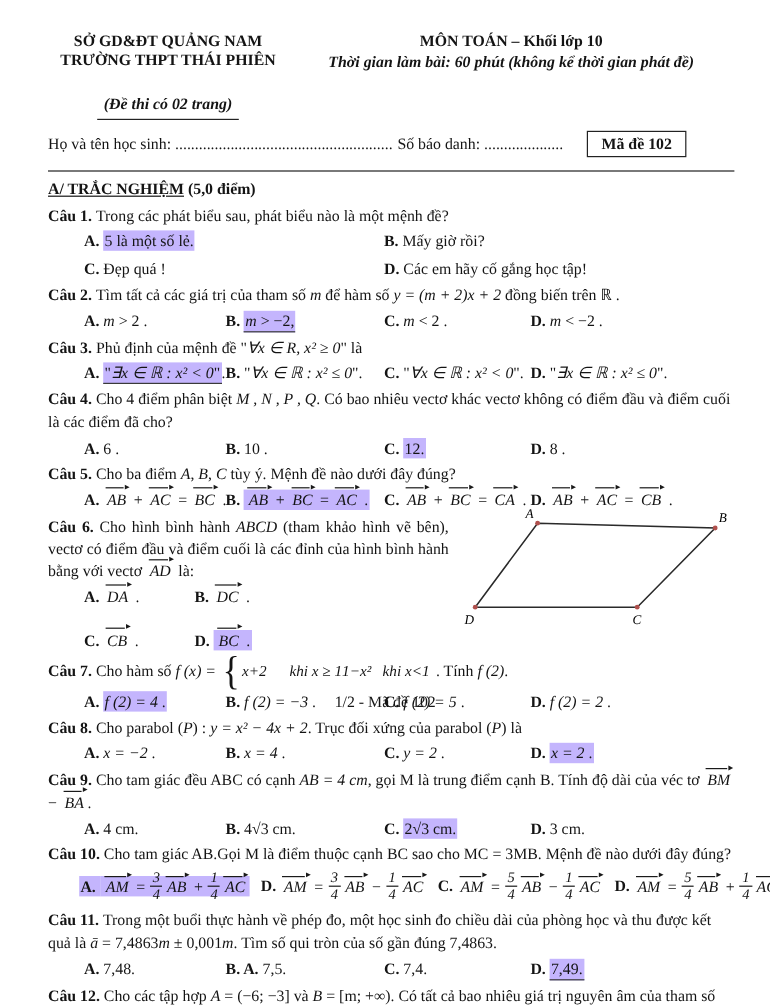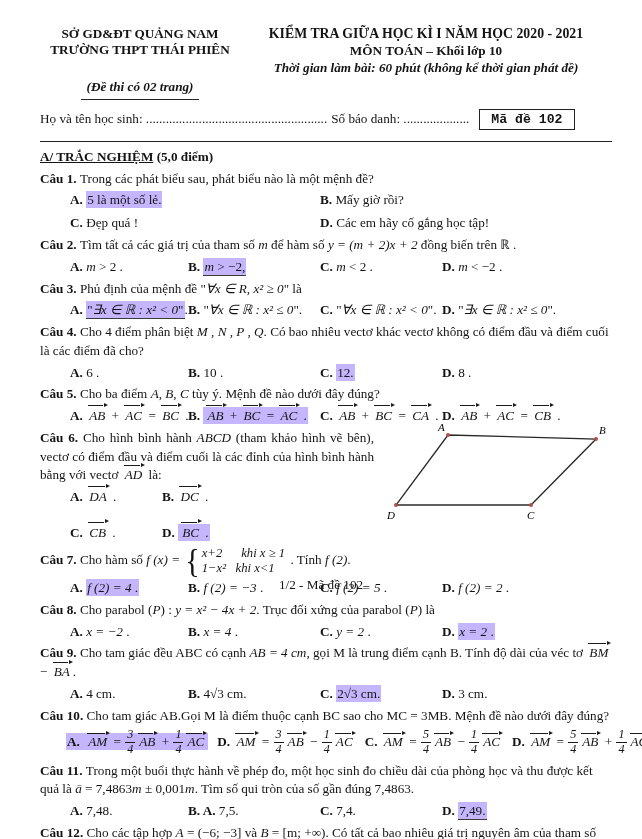--- a/index.html
+++ b/index.html
@@ -9,21 +9,21 @@
   
   .hdr{display:flex;}
   .hdr-left{width:200px;text-align:center;font-weight:bold;line-height:1.18;}
   .hdr-left .plain{margin-top:22px;font-weight:bold;font-style:italic;}
   .short-rule{width:118px;margin:4px auto 0;border-top:1.4px solid #222;}
   .hdr-right{flex:1;text-align:center;font-weight:bold;line-height:1.2;}
   .hdr-right .t1{font-size:13.8px;}
   .hdr-right .t3{font-style:italic;margin-top:2px;}
 
   .student-line{display:flex;align-items:center;margin-top:9px;}
-  .code-box{border:1.7px solid #222;padding:2px 11px;font-weight:bold;margin-left:10px;white-space:nowrap;font-family:Liberation Mono, monospace;}
+  .code-box{border:1.7px solid #222;padding:2px 11px;font-weight:bold;margin-left:20px;white-space:nowrap;}
   .rule-full{border:none;border-top:1.6px solid #222;margin:11px 0 7px;}
 
   .section-head{font-weight:bold;margin:2px 0 5px;}
   .u{text-decoration:underline;}
 
   
   .question{margin:1px 0 2px;position:relative;}
   .qtext{line-height:1.42;}
   .qtext.narrow{width:334px;text-align:justify;}
   .qnum{font-weight:bold;}
@@ -44,41 +44,40 @@
   .vec::after{content:'';position:absolute;right:-2px;top:-3.5px;border-top:2.5px solid transparent;border-bottom:2.5px solid transparent;border-left:4.5px solid #1a1a1a;}
 
   
   .frac{display:inline-flex;flex-direction:column;vertical-align:middle;text-align:center;font-style:italic;line-height:1.08;font-size:0.92em;margin:0 1px;position:relative;top:-1px;}
   .frac .fn{border-bottom:1px solid #1a1a1a;padding:0 2px;}
   .frac .fd{padding:0 2px;}
 
   
   .cases{display:inline-flex;align-items:center;vertical-align:middle;margin:0 2px;}
   .cases .brace{font-size:30px;line-height:26px;font-weight:400;margin-right:2px;transform:scaleY(1.12);}
-  .cases .crows{display:inline-flex;flex-direction:column;font-style:italic;line-height:1.2;font-size:0.96em;}
+  .cases .crows{display:inline-flex;flex-direction:row;font-style:italic;line-height:1.2;font-size:0.96em;}
   .cases .crows span{white-space:pre;}
 
   .q6figure{position:absolute;right:4px;top:-8px;width:222px;height:102px;}
 
   .footer{position:absolute;left:0;bottom:26px;width:100%;text-align:center;}
 </style>
 </head>
 <body>
 
 <div class="page">
 
   <div class="hdr">
     <div class="hdr-left">
       <div>SỞ GD&amp;ĐT QUẢNG NAM</div>
       <div>TRƯỜNG THPT THÁI PHIÊN</div>
       <div class="plain">(Đề thi có 02 trang)</div>
       <div class="short-rule"></div>
     </div>
     <div class="hdr-right">
-      <div class="t1">KIỂM TRA GIỮA HỌC KÌ I NĂM HỌC 2020 - 2021</div>
       <div class="t2">MÔN TOÁN – Khối lớp 10</div>
       <div class="t3">Thời gian làm bài: 60 phút (không kể thời gian phát đề)</div>
     </div>
   </div>
 
   <div class="student-line">
     <span>Họ và tên học sinh: .......................................................</span>
     <span style="margin-left:4px;">Số báo danh: ....................</span>
     <span class="code-box">Mã đề 102</span>
   </div>

